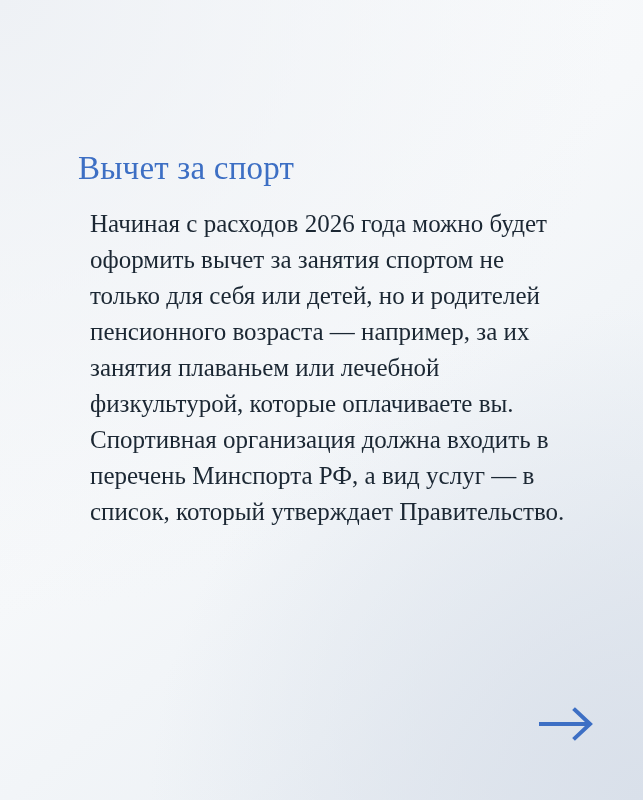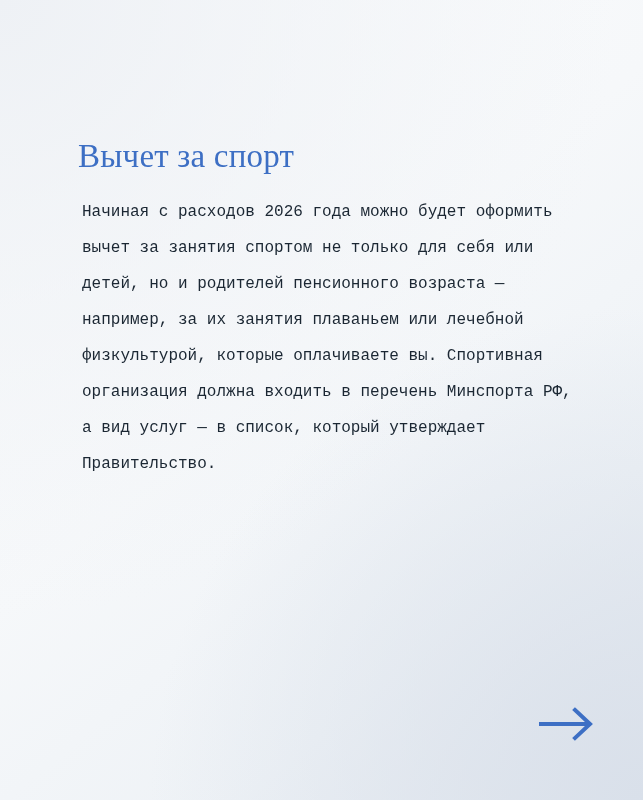--- a/index.html
+++ b/index.html
@@ -19,38 +19,38 @@
     height: 800px;
     box-sizing: border-box;
     background:
       radial-gradient(circle at 100% 100%, #d9e0ea 0%, rgba(217,224,234,0.55) 22%, rgba(240,243,247,0) 48%),
       radial-gradient(circle at 0% 0%, #eef1f5 0%, rgba(238,241,245,0.5) 30%, rgba(250,251,252,0) 60%),
       linear-gradient(140deg, #fbfcfd 0%, #f6f8fa 45%, #eef2f6 75%, #e4e9f0 100%);
   }
   .content {
     position: absolute;
     left: 78px;
-    top: 136px;
+    top: 148px;
     right: 60px;
   }
   .title {
     font-family: "Liberation Serif", serif;
     font-size: 33px;
     line-height: 40px;
     color: #3d6fc4;
     margin: 0 0 18px 0;
     font-weight: normal;
     letter-spacing: 0.2px;
   }
   .body-text {
-    font-family: Liberation Mono, monospace;
-    font-size: 16px;
+    font-family: Liberation Serif, serif;
+    font-size: 25px;
     line-height: 36px;
     color: #1b2733;
-    margin: 4px;
+    margin: 12px;
     max-width: 500px;
     white-space: pre-line;
   }
   .arrow-btn {
     position: absolute;
     right: 44px;
     bottom: 54px;
     width: 64px;
     height: 44px;
     display: flex;

